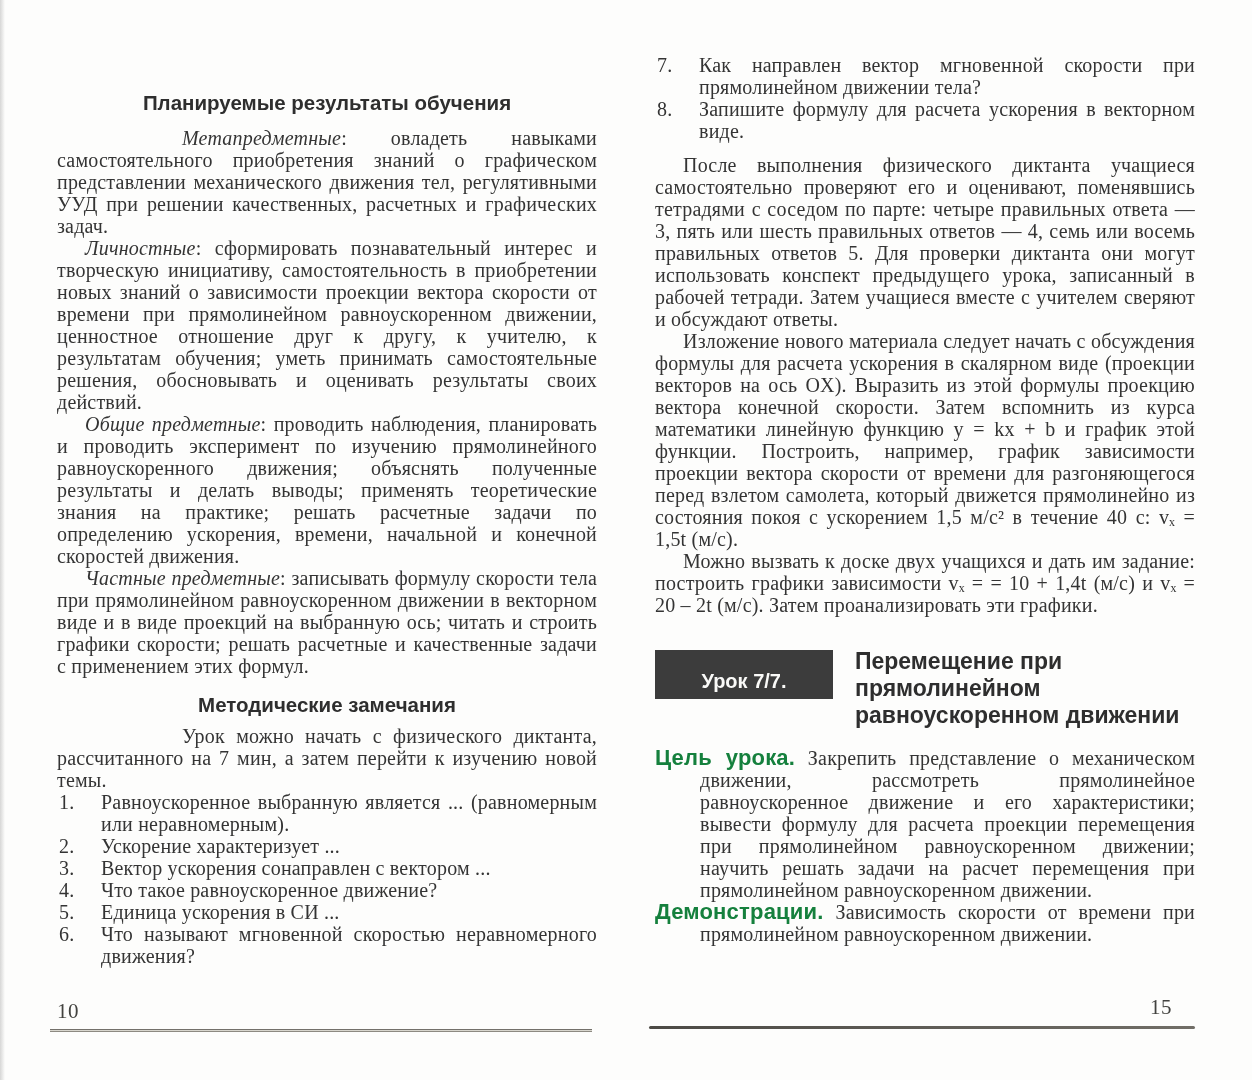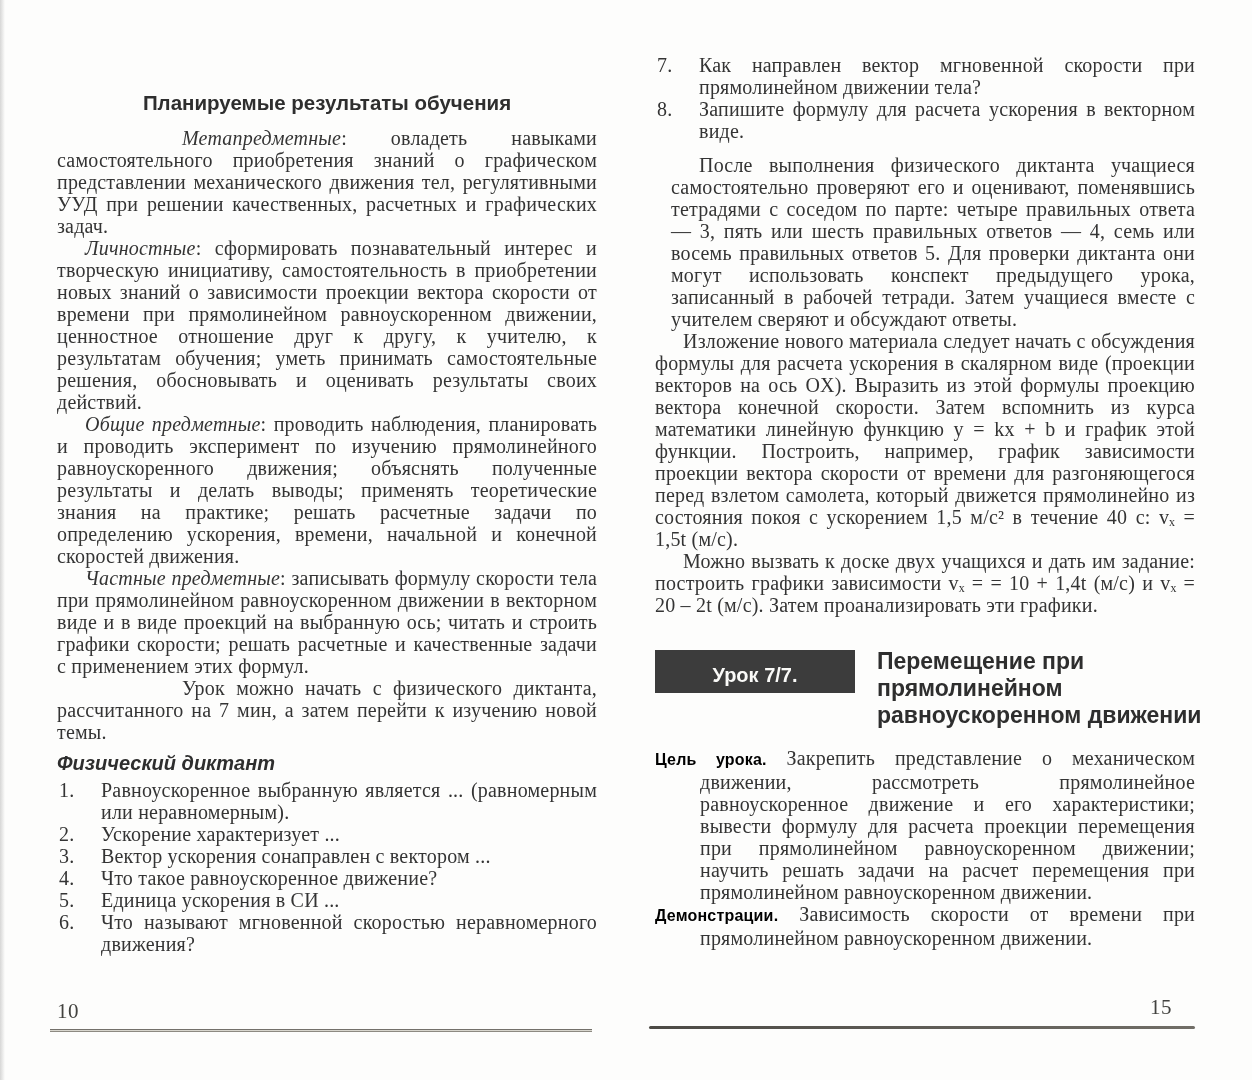--- a/index.html
+++ b/index.html
@@ -38,42 +38,42 @@
   .indent{text-indent:28px;}
   .indent-deep{text-indent:125px;font-family:Liberation Serif, serif;}
   .lead{font-style:italic;}
 
   .li{
     position:relative;font-size:20px;line-height:22px;letter-spacing:0.2px;
     text-align:justify;padding-left:44px;margin:0;
   }
   .li .num{position:absolute;left:2px;top:0;}
 
-  .p-gap{margin-top:12px;margin-left:16px;}
+  .p-gap{margin-top:12px;}
 
   .lesson-row{display:flex;align-items:flex-start;margin-top:34px;margin-bottom:18px;}
   .lesson-badge{
-    flex:0 0 auto;width:200px;box-sizing:border-box;
+    flex:0 0 auto;width:178px;box-sizing:border-box;
     background:#3c3c3c;color:#fafaf8;
     font-family:"Liberation Sans","DejaVu Sans",sans-serif;
     font-weight:bold;font-size:20px;line-height:24px;
-    text-align:center;padding:13px 0 6px 0;
+    text-align:center;padding:19px 0 6px 0;
   }
   .lesson-title{
     flex:0 0 auto;width:335px;margin-left:22px;margin-top:-2px;
     font-family:"Liberation Sans","DejaVu Sans",sans-serif;
     font-weight:bold;font-size:23px;line-height:27px;color:#2e2e2e;
   }
   .hang{
     font-size:20px;line-height:22px;letter-spacing:0.2px;text-align:justify;
     padding-left:45px;text-indent:-45px;margin:0;
   }
   .hang .lead-sans{
     font-family:"Liberation Sans","DejaVu Sans",sans-serif;
-    font-weight:bold;font-size:16px;color:#000000;
+    font-weight:bold;font-size:22px;color:#15803d;
   }
 
   .page-number{
     position:absolute;font-size:21px;color:#42423f;letter-spacing:0.5px;
   }
   .pn-left{left:57px;top:999px;}
   .pn-right{left:1128px;top:995px;width:66px;text-align:center;}
   .rule{position:absolute;pointer-events:none;}
   .rule-left{
     left:50px;top:1029px;width:542px;height:4px;
@@ -93,24 +93,24 @@
     <h2 class="center-head">Планируемые результаты обучения</h2>
 
     <p class="body indent-deep"><i class="lead">Метапредметные</i><span>: овладеть навыками самостоятельного приобретения знаний о графическом представлении механического движения тел, регулятивными УУД при решении качественных, расчетных и графических задач.</span></p>
 
     <p class="body indent"><i class="lead">Личностные</i><span>: сформировать познавательный интерес и творческую инициативу, самостоятельность в приобретении новых знаний о зависимости проекции вектора скорости от времени при прямолинейном равноускоренном движении, ценностное отношение друг к другу, к учителю, к результатам обучения; уметь принимать самостоятельные решения, обосновывать и оценивать результаты своих действий.</span></p>
 
     <p class="body indent"><i class="lead">Общие предметные</i><span>: проводить наблюдения, планировать и проводить эксперимент по изучению прямолинейного равноускоренного движения; объяснять полученные результаты и делать выводы; применять теоретические знания на практике; решать расчетные задачи по определению ускорения, времени, начальной и конечной скоростей движения.</span></p>
 
     <p class="body indent"><i class="lead">Частные предметные</i><span>: записывать формулу скорости тела при прямолинейном равноускоренном движении в векторном виде и в виде проекций на выбранную ось; читать и строить графики скорости; решать расчетные и качественные задачи с применением этих формул.</span></p>
 
+    <h2 class="center-head mid-head">Методические замечания</h2>
 
     <p class="body indent-deep">Урок можно начать с физического диктанта, рассчитанного на 7 мин, а затем перейти к изучению новой темы.</p>
 
-    <h3 class="sub-head">Физический диктант</h3>
 
     <div class="li"><span class="num">1.</span><span>Равноускоренное выбранную является ... (равномерным или неравномерным).</span></div>
     <div class="li"><span class="num">2.</span><span>Ускорение характеризует ...</span></div>
     <div class="li"><span class="num">3.</span><span>Вектор ускорения сонаправлен с вектором ...</span></div>
     <div class="li"><span class="num">4.</span><span>Что такое равноускоренное движение?</span></div>
     <div class="li"><span class="num">5.</span><span>Единица ускорения в СИ ...</span></div>
     <div class="li"><span class="num">6.</span><span>Что называют мгновенной скоростью неравномерного движения?</span></div>
   </div>
 
   <div class="page page-right">

